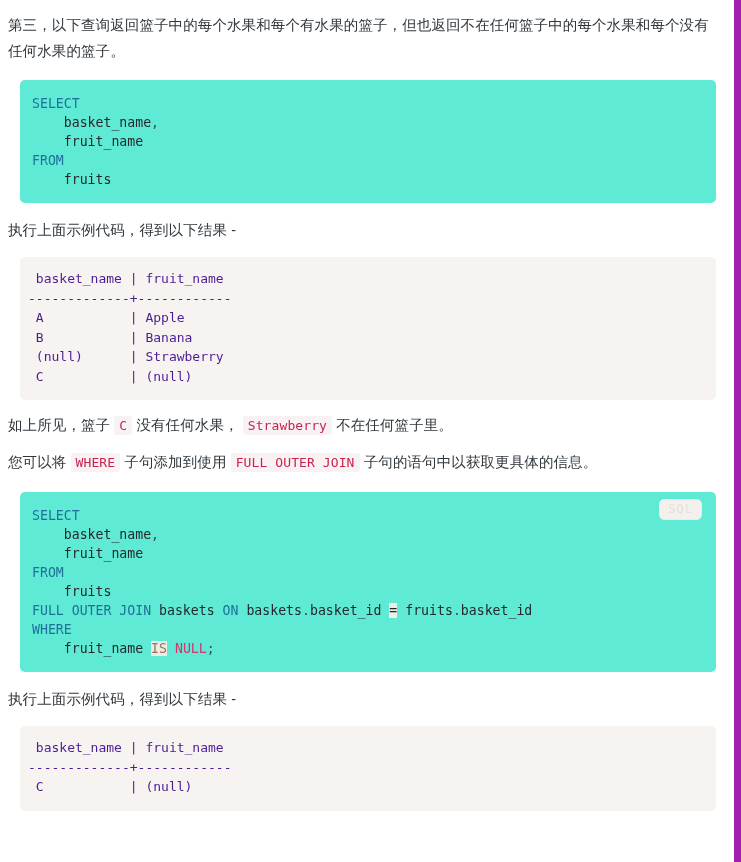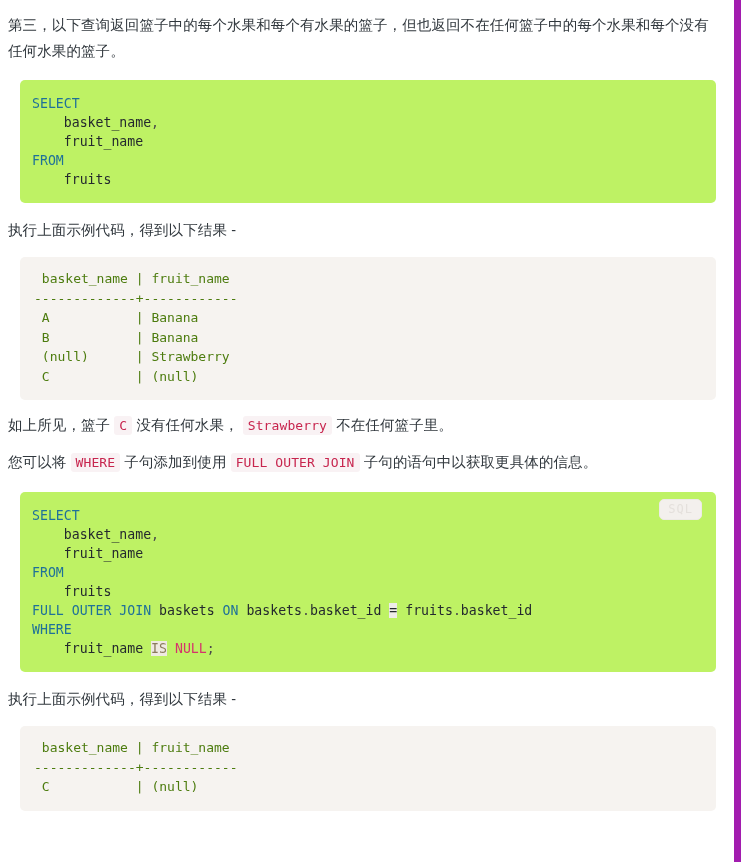--- a/index.html
+++ b/index.html
@@ -48,21 +48,21 @@
     background: #f9f2f4;
     padding: 2px 5px;
     border-radius: 3px;
     white-space: nowrap;
   }
 
   
   .codeblock {
     position: relative;
     margin: 10px 4px 10px 12px;
-    background: #bef264;
+    background: #5eead4;
     border-radius: 5px;
     padding: 14px 16px 14px 12px;
     font-family: "DejaVu Sans Mono", "Liberation Mono", monospace;
     font-size: 13.2px;
     line-height: 19px;
     color: #24292e;
     overflow: hidden;
   }
   .codeblock .ln {
     white-space: pre;
@@ -90,25 +90,25 @@
     background: #f3f0ed;
     line-height: 14px;
     user-select: none;
   }
 
   
   .resultblock {
     margin: 8px 4px 8px 12px;
     background: #f6f3f0;
     border-radius: 5px;
-    padding: 12px 16px 14px 14px;
+    padding: 12px 16px 14px 8px;
     font-family: "DejaVu Sans Mono", "Liberation Mono", monospace;
     font-size: 13px;
     line-height: 19.5px;
-    color: #4d7c0f;
+    color: #4c1d95;
     position: relative;
   }
   .resultblock .ln {
     white-space: pre;
     display: block;
     min-height: 19.5px;
   }
 </style>
 </head>
 <body>
@@ -131,21 +131,21 @@
     </div>
 
     <div class="para-block">
       <p class="para">执行上面示例代码，得到以下结果 -</p>
     </div>
 
     <div class="resultblock">
       <div class="result-lines">
           <span class="ln"> basket_name | fruit_name</span>
           <span class="ln">-------------+------------</span>
-          <span class="ln"> A           | Banana</span>
+          <span class="ln"> A           | Apple</span>
           <span class="ln"> B           | Banana</span>
           <span class="ln"> (null)      | Strawberry</span>
           <span class="ln"> C           | (null)</span>
         </div>
     </div>
 
     <div class="para-block">
       <p class="para"><span>如上所见，篮子 </span><code class="inline">C</code><span> 没有任何水果， </span><code class="inline">Strawberry</code><span> 不在任何篮子里。</span></p>
     </div>
 

